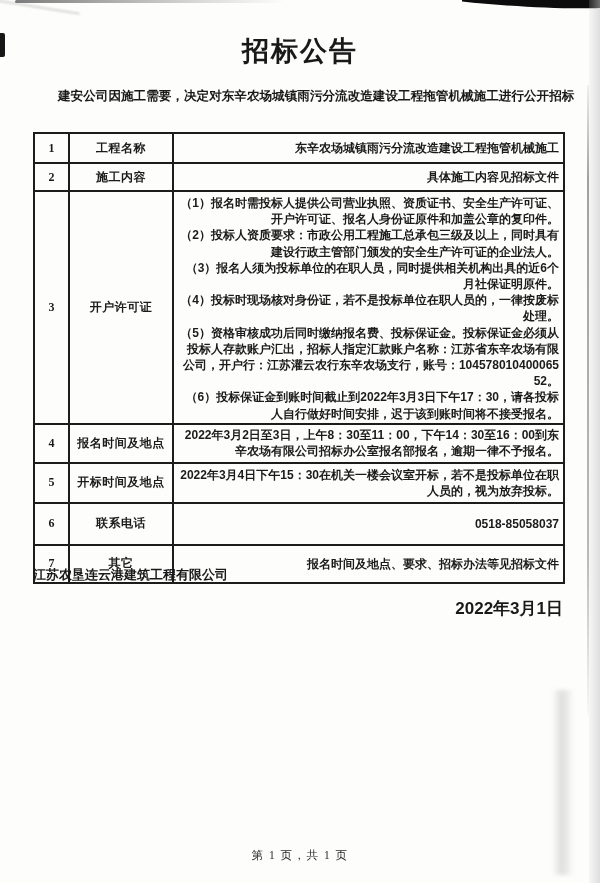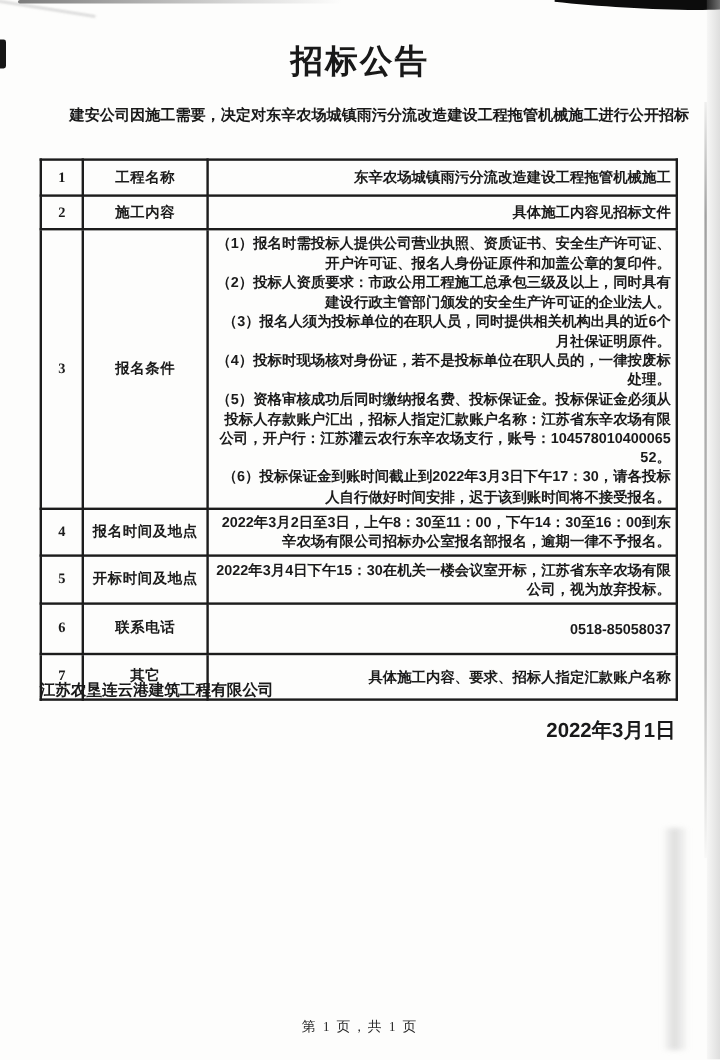--- a/index.html
+++ b/index.html
@@ -126,47 +126,47 @@
         <td class="c-label">工程名称</td>
         <td class="c-content">东辛农场城镇雨污分流改造建设工程拖管机械施工</td>
       </tr>
       <tr class="r2">
         <td class="c-no">2</td>
         <td class="c-label">施工内容</td>
         <td class="c-content">具体施工内容见招标文件</td>
       </tr>
       <tr class="r3">
         <td class="c-no">3</td>
-        <td class="c-label">报名条件</td>
+        <td class="c-label">开户许可证</td>
         <td class="c-content">（1）报名时需投标人提供公司营业执照、资质证书、安全生产许可证、开户许可证、报名人身份证原件和加盖公章的复印件。
 （2）投标人资质要求：市政公用工程施工总承包三级及以上，同时具有建设行政主管部门颁发的安全生产许可证的企业法人。
 （3）报名人须为投标单位的在职人员，同时提供相关机构出具的近6个月社保证明原件。
 （4）投标时现场核对身份证，若不是投标单位在职人员的，一律按废标处理。
 （5）资格审核成功后同时缴纳报名费、投标保证金。投标保证金必须从投标人存款账户汇出，招标人指定汇款账户名称：江苏省东辛农场有限公司，开户行：江苏灌云农行东辛农场支行，账号：10457801040006552。
 （6）投标保证金到账时间截止到2022年3月3日下午17：30，请各投标人自行做好时间安排，迟于该到账时间将不接受报名。</td>
       </tr>
       <tr class="r4">
         <td class="c-no">4</td>
         <td class="c-label">报名时间及地点</td>
         <td class="c-content">2022年3月2日至3日，上午8：30至11：00，下午14：30至16：00到东辛农场有限公司招标办公室报名部报名，逾期一律不予报名。</td>
       </tr>
       <tr class="r5">
         <td class="c-no">5</td>
         <td class="c-label">开标时间及地点</td>
-        <td class="c-content">2022年3月4日下午15：30在机关一楼会议室开标，江苏省东辛农场有限公司，视为放弃投标。</td>
+        <td class="c-content">2022年3月4日下午15：30在机关一楼会议室开标，若不是投标单位在职人员的，视为放弃投标。</td>
       </tr>
       <tr class="r6">
         <td class="c-no">6</td>
         <td class="c-label">联系电话</td>
         <td class="c-content">0518-85058037</td>
       </tr>
       <tr class="r7">
         <td class="c-no">7</td>
         <td class="c-label">其它</td>
-        <td class="c-content">具体施工内容、要求、招标人指定汇款账户名称</td>
+        <td class="c-content">报名时间及地点、要求、招标办法等见招标文件</td>
       </tr>
     </tbody>
   </table>
 
   <div class="sign-company">江苏农垦连云港建筑工程有限公司</div>
   <div class="sign-date">2022年3月1日</div>
 
   <div class="footer">第 1 页，共 1 页</div>
 
 </div>

